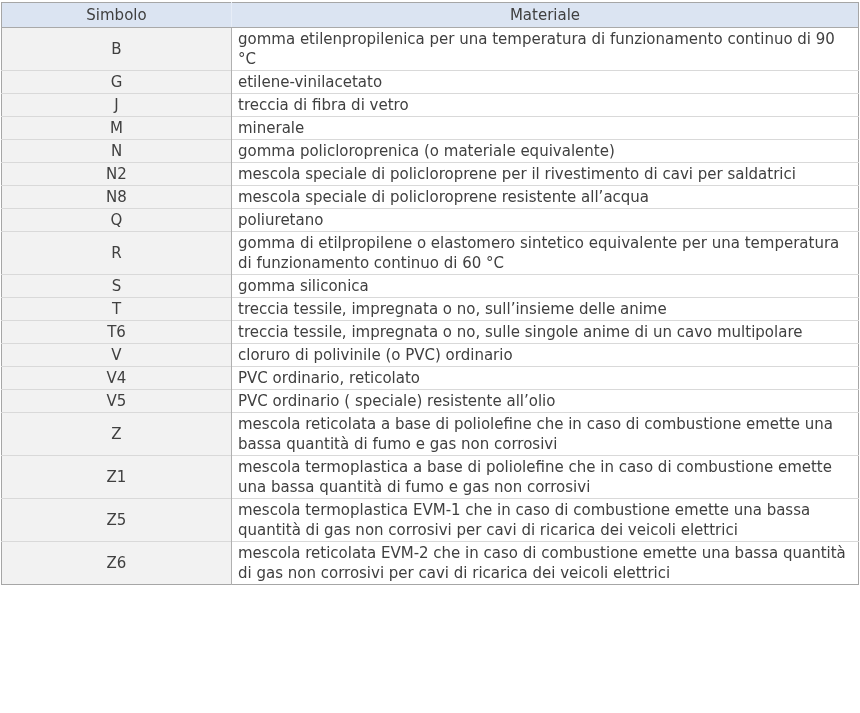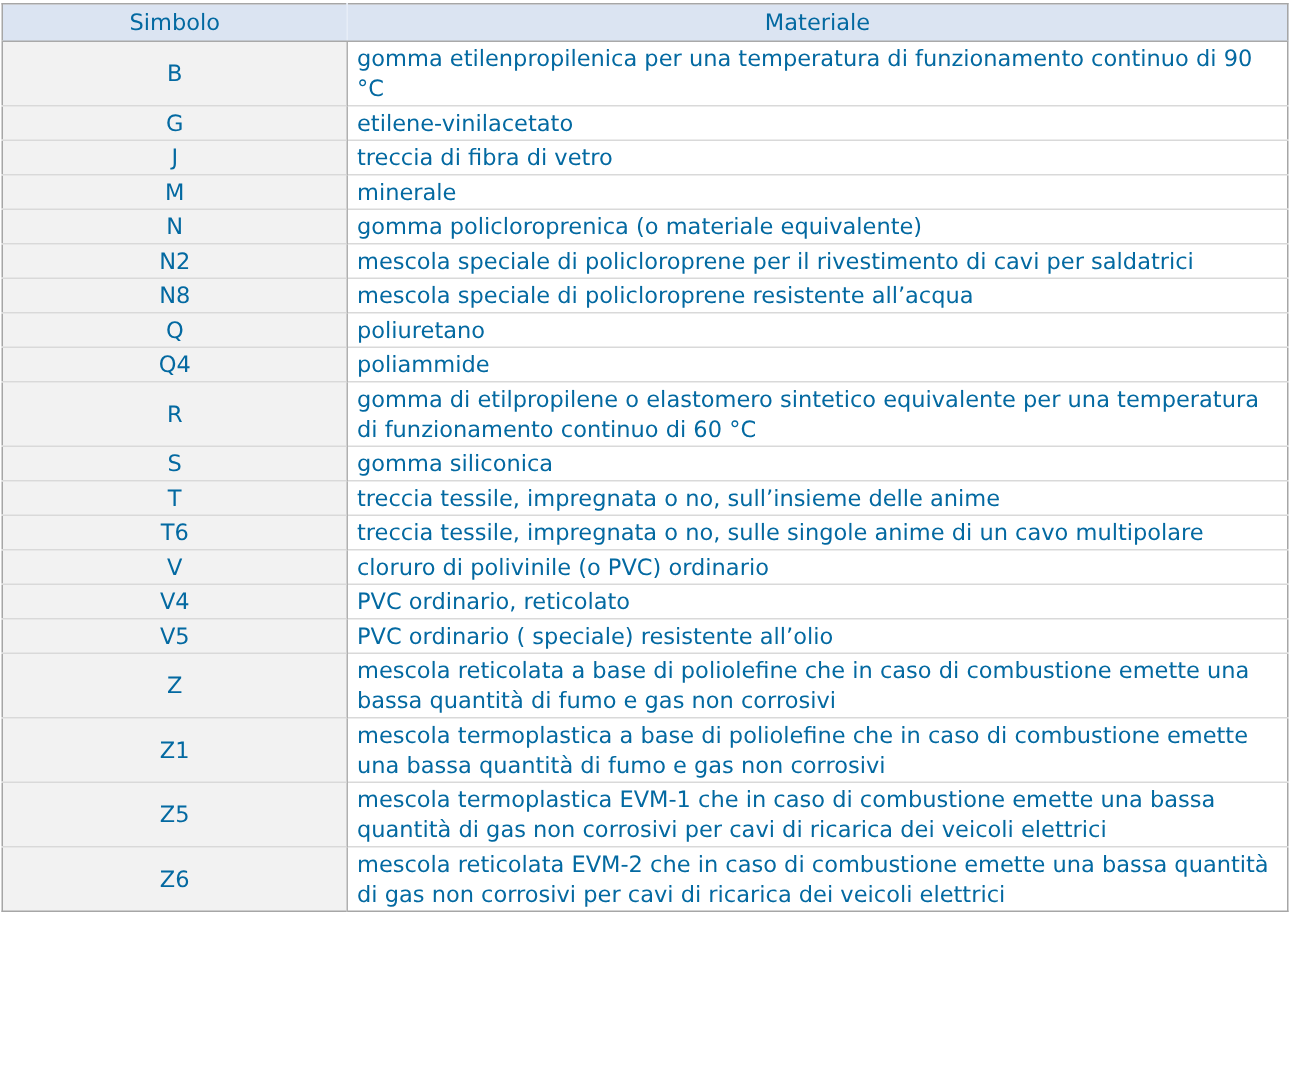--- a/index.html
+++ b/index.html
@@ -7,21 +7,21 @@
     padding: 0;
     background: #ffffff;
   }
   .page {
     width: 860px;
     height: 683px;
     box-sizing: border-box;
     padding: 2px 1px;
     background: #ffffff;
     font-family: "DejaVu Sans", "Liberation Sans", sans-serif;
-    color: #0369a1;
+    color: #404040;
     overflow: hidden;
   }
   table.materials {
     border-collapse: collapse;
     width: 857px;
     table-layout: fixed;
     border: 1px solid #a6a6a6;
   }
   col.col-symbol { width: 230px; }
   col.col-material { width: 627px; }
@@ -108,24 +108,20 @@
   <tr>
     <td class="symbol-cell">N8</td>
     <td class="material-cell">mescola speciale di policloroprene resistente all’acqua</td>
   </tr>
 
   <tr>
     <td class="symbol-cell">Q</td>
     <td class="material-cell">poliuretano</td>
   </tr>
 
-  <tr>
-    <td class="symbol-cell">Q4</td>
-    <td class="material-cell">poliammide</td>
-  </tr>
 
   <tr>
     <td class="symbol-cell">R</td>
     <td class="material-cell">gomma di etilpropilene o elastomero sintetico equivalente per una temperatura di funzionamento continuo di 60 °C</td>
   </tr>
 
   <tr>
     <td class="symbol-cell">S</td>
     <td class="material-cell">gomma siliconica</td>
   </tr>

